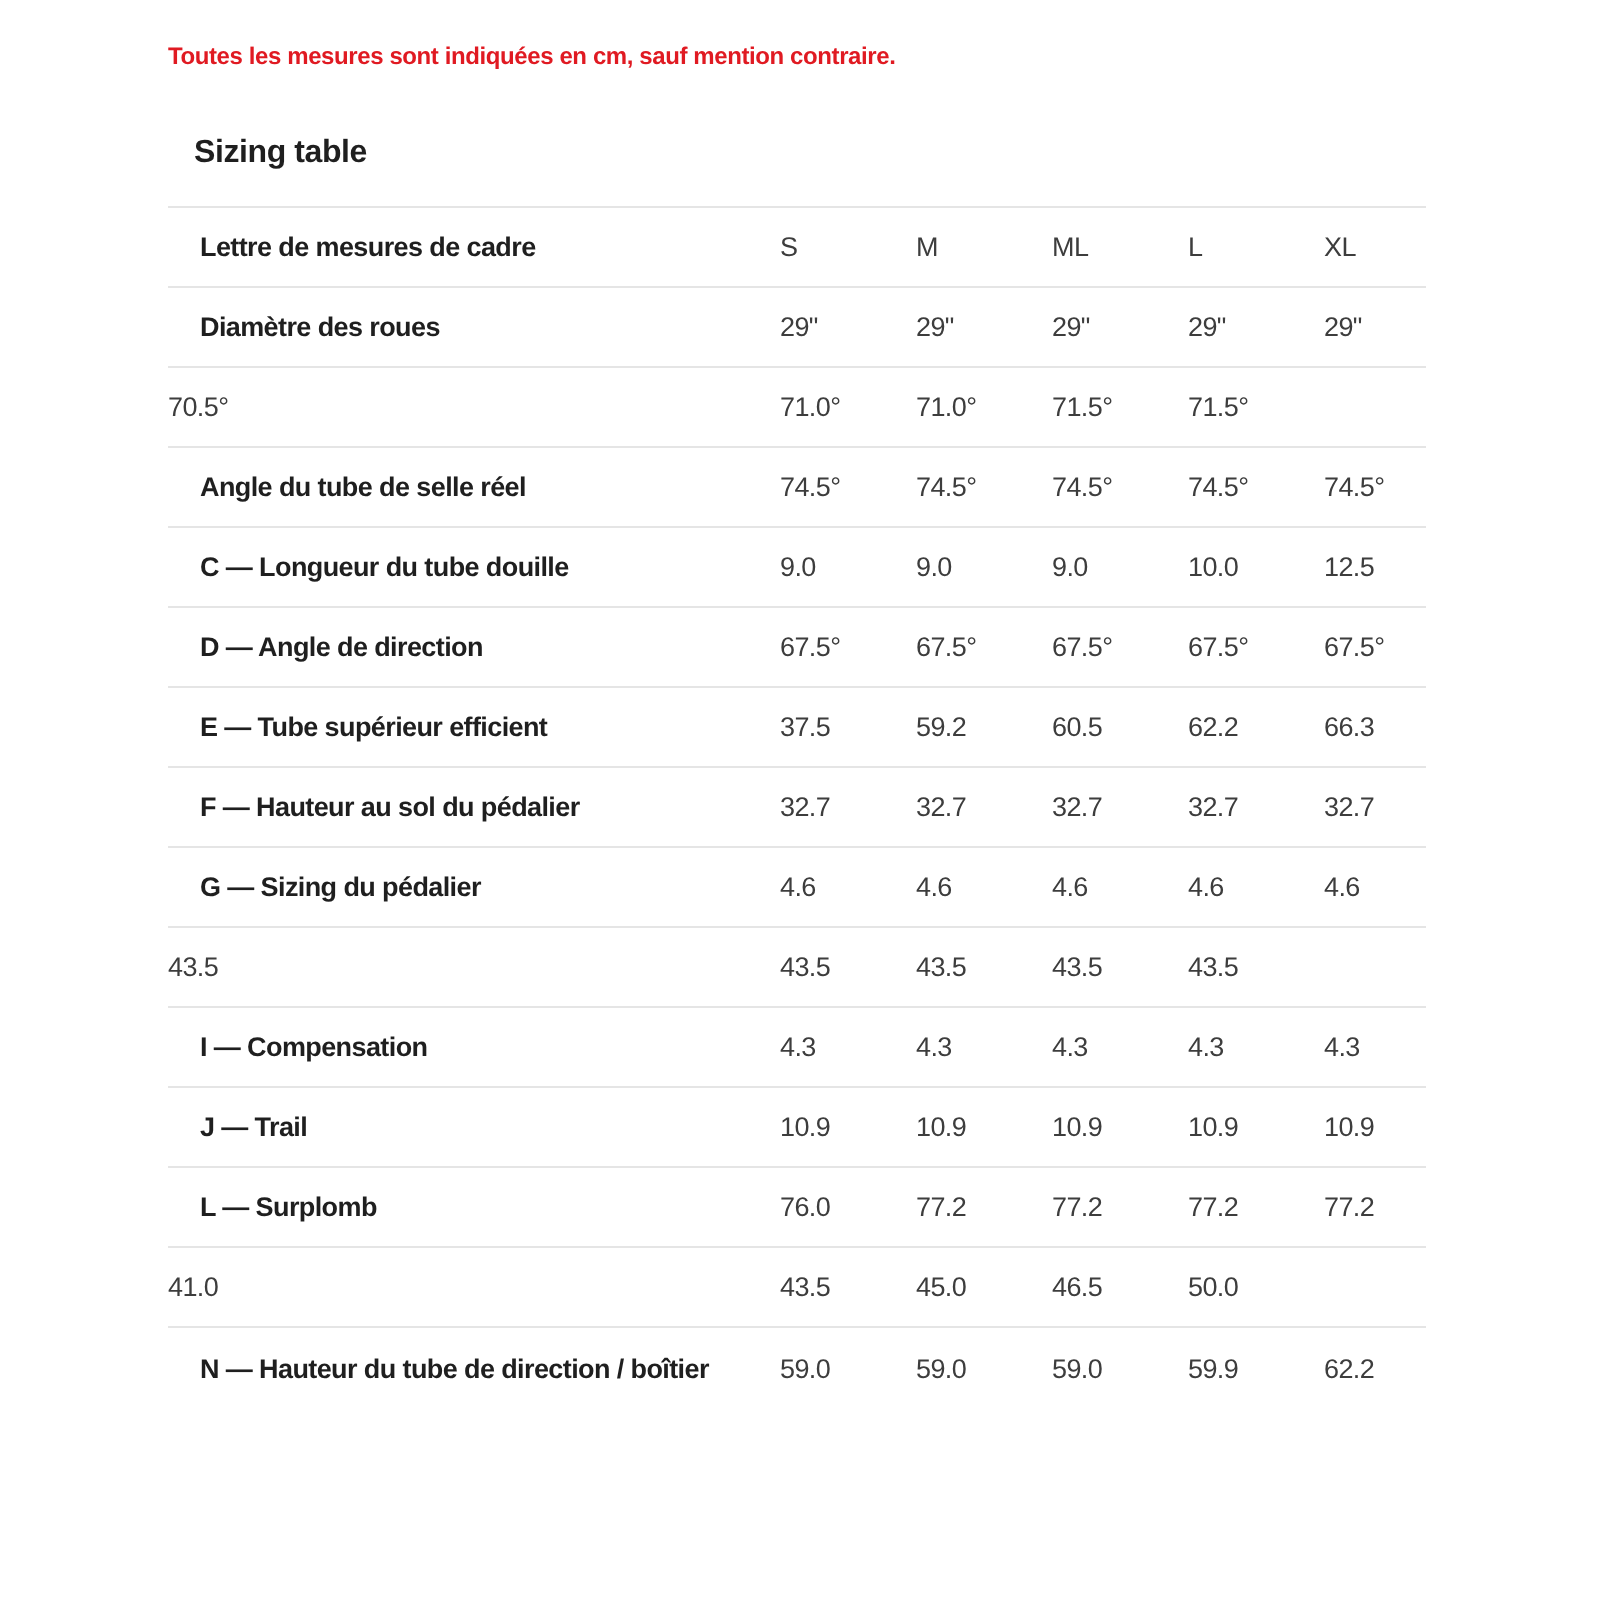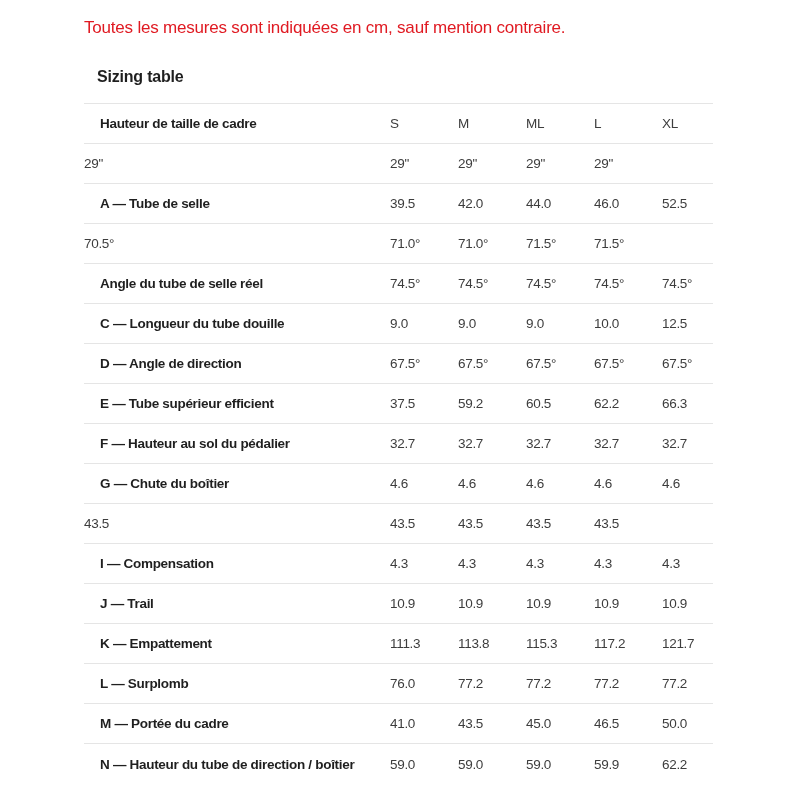--- a/index.html
+++ b/index.html
@@ -7,22 +7,22 @@
     --heading-text:#1f1f1f;
     --label-text:#1f1f1f;
     --value-text:#3d3d3d;
     --divider:#e5e5e5;
   }
   *{margin:0;padding:0;box-sizing:border-box;}
   html,body{width:800px;height:800px;overflow:hidden;background:#ffffff;
     font-family:"Liberation Sans",sans-serif;}
   .note{
     margin:17px 0 0 84px;
-    font-size:17px;
-    font-weight:400;
+    font-size:12px;
+    font-weight:700;
     line-height:22px;
     letter-spacing:-0.2px;
     color:var(--note-red);
   }
   .section-title{
     margin:29px 0 0 97px;
     font-size:16px;
     font-weight:700;
     line-height:18px;
     letter-spacing:-0.2px;
@@ -55,44 +55,37 @@
 </style>
 </head>
 <body>
 
 <div class="note">Toutes les mesures sont indiquées en cm, sauf mention contraire.</div>
 
 <div class="section-title">Sizing table</div>
 
 <div class="sizing-table">
   <div class="tr">
-    <div class="td label">Hauteur de taille de cadre</div>
+    <div class="td label">Lettre de mesures de cadre</div>
     <div class="td value">S</div>
     <div class="td value">M</div>
     <div class="td value">ML</div>
     <div class="td value">L</div>
     <div class="td value">XL</div>
   </div>
   <div id="table-body">
   <div class="tr">
-    <div class="td value">29"</div>
-    <div class="td value">29"</div>
-    <div class="td value">29"</div>
-    <div class="td value">29"</div>
-    <div class="td value">29"</div>
-  </div>
-
-  <div class="tr">
-    <div class="td label">A — Tube de selle</div>
-    <div class="td value">39.5</div>
-    <div class="td value">42.0</div>
-    <div class="td value">44.0</div>
-    <div class="td value">46.0</div>
-    <div class="td value">52.5</div>
-  </div>
+    <div class="td label">Diamètre des roues</div>
+    <div class="td value">29"</div>
+    <div class="td value">29"</div>
+    <div class="td value">29"</div>
+    <div class="td value">29"</div>
+    <div class="td value">29"</div>
+  </div>
+
 
   <div class="tr">
     <div class="td value">70.5°</div>
     <div class="td value">71.0°</div>
     <div class="td value">71.0°</div>
     <div class="td value">71.5°</div>
     <div class="td value">71.5°</div>
   </div>
 
   <div class="tr">
@@ -134,21 +127,21 @@
   <div class="tr">
     <div class="td label">F — Hauteur au sol du pédalier</div>
     <div class="td value">32.7</div>
     <div class="td value">32.7</div>
     <div class="td value">32.7</div>
     <div class="td value">32.7</div>
     <div class="td value">32.7</div>
   </div>
 
   <div class="tr">
-    <div class="td label">G — Chute du boîtier</div>
+    <div class="td label">G — Sizing du pédalier</div>
     <div class="td value">4.6</div>
     <div class="td value">4.6</div>
     <div class="td value">4.6</div>
     <div class="td value">4.6</div>
     <div class="td value">4.6</div>
   </div>
 
   <div class="tr">
     <div class="td value">43.5</div>
     <div class="td value">43.5</div>
@@ -168,40 +161,31 @@
 
   <div class="tr">
     <div class="td label">J — Trail</div>
     <div class="td value">10.9</div>
     <div class="td value">10.9</div>
     <div class="td value">10.9</div>
     <div class="td value">10.9</div>
     <div class="td value">10.9</div>
   </div>
 
-  <div class="tr">
-    <div class="td label">K — Empattement</div>
-    <div class="td value">111.3</div>
-    <div class="td value">113.8</div>
-    <div class="td value">115.3</div>
-    <div class="td value">117.2</div>
-    <div class="td value">121.7</div>
-  </div>
 
   <div class="tr">
     <div class="td label">L — Surplomb</div>
     <div class="td value">76.0</div>
     <div class="td value">77.2</div>
     <div class="td value">77.2</div>
     <div class="td value">77.2</div>
     <div class="td value">77.2</div>
   </div>
 
   <div class="tr">
-    <div class="td label">M — Portée du cadre</div>
     <div class="td value">41.0</div>
     <div class="td value">43.5</div>
     <div class="td value">45.0</div>
     <div class="td value">46.5</div>
     <div class="td value">50.0</div>
   </div>
 
   <div class="tr">
     <div class="td label">N — Hauteur du tube de direction / boîtier</div>
     <div class="td value">59.0</div>

